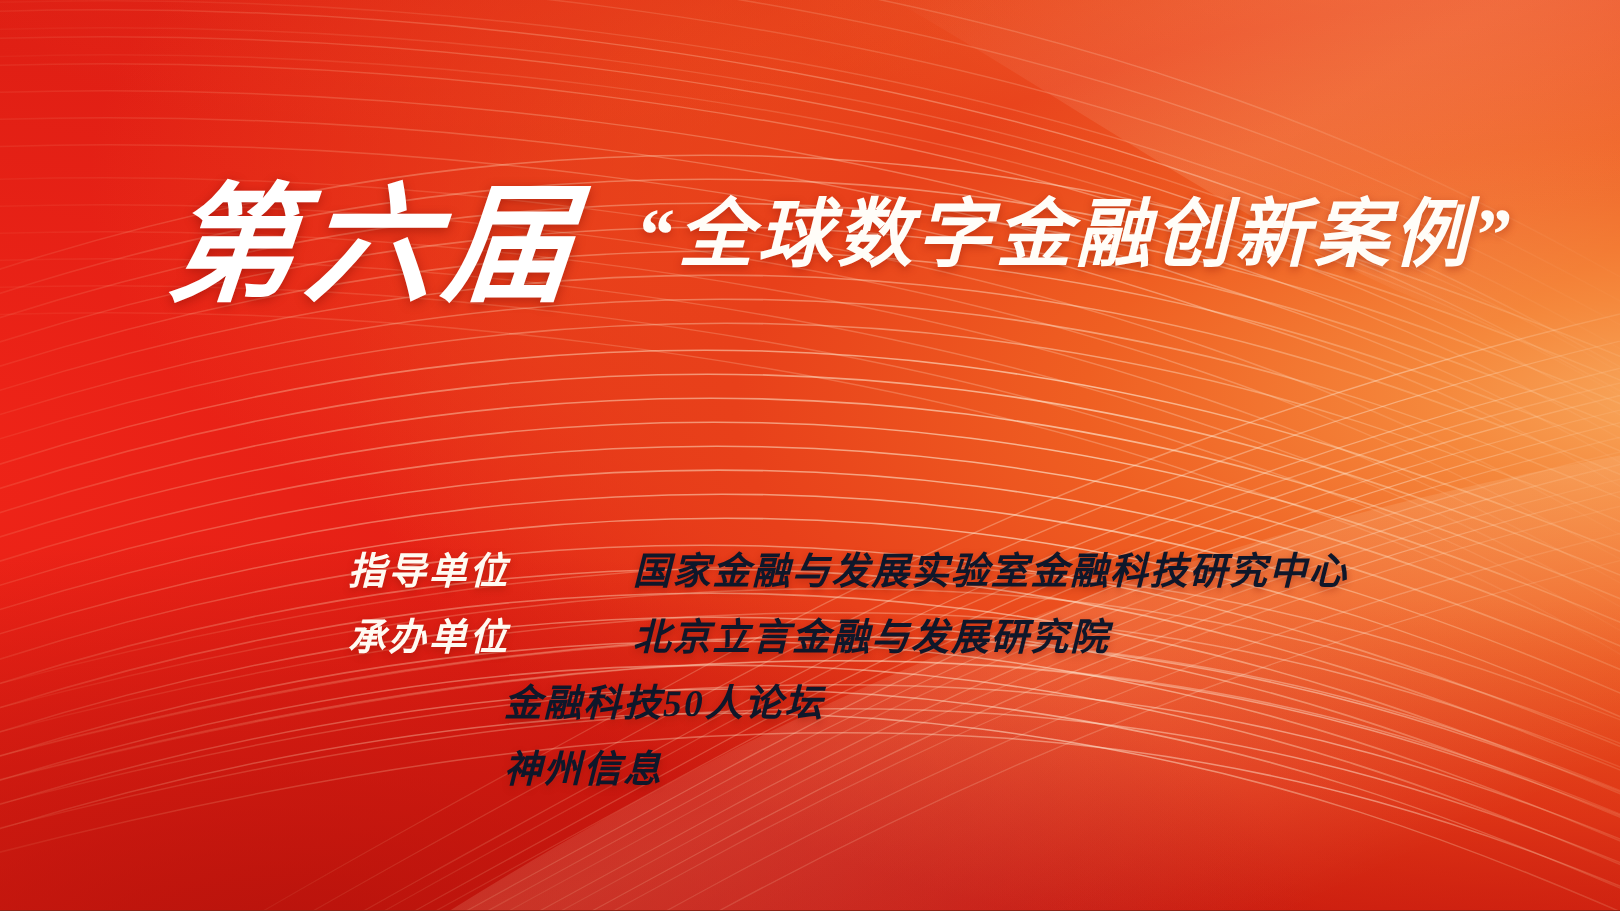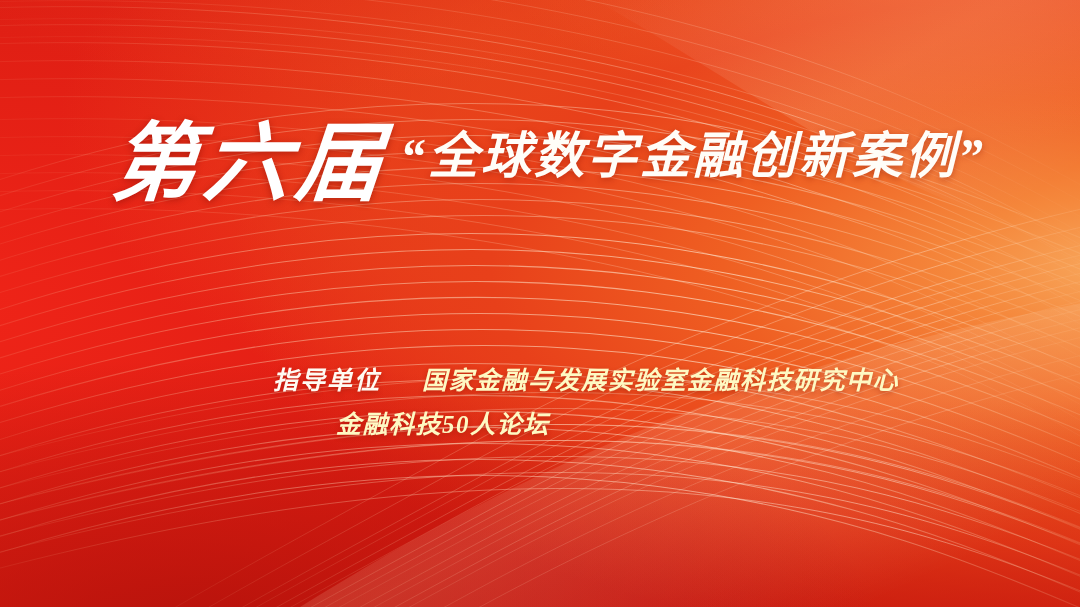--- a/index.html
+++ b/index.html
@@ -67,21 +67,21 @@
     font-weight: 700;
     font-style: italic;
     letter-spacing: 6px;
     color: #ffffff;
     text-shadow: 0 2px 7px rgba(120,10,4,0.45);
     white-space: nowrap;
     transform: skewX(-5deg);
   }
   .quoted-title {
     position: absolute;
-    left: 400px;
+    left: 424px;
     top: 12px;
     font-family: "Liberation Serif", "DejaVu Serif", serif;
     font-size: 50px;
     line-height: 64px;
     font-weight: 700;
     font-style: italic;
     letter-spacing: 3px;
     color: #fffdf8;
     text-shadow: 0 2px 6px rgba(140,22,6,0.42);
     white-space: nowrap;
@@ -116,29 +116,28 @@
     width: 190px;
     flex: 0 0 190px;
     font-family: "Liberation Serif", "DejaVu Serif", serif;
     font-size: 25px;
     font-weight: 700;
     font-style: italic;
     letter-spacing: 2px;
     color: #fffaf2;
     text-shadow: 0 2px 5px rgba(140,22,6,0.45);
     white-space: nowrap;
-    text-align: center;
   }
   .credit-value {
     font-family: "Liberation Serif", "DejaVu Serif", serif;
     font-size: 25px;
     font-weight: 700;
     font-style: italic;
     letter-spacing: 1.5px;
-    color: #fef9c3;
+    color: #0f172a;
     text-shadow: 0 2px 5px rgba(140,22,6,0.45);
     white-space: nowrap;
   }
   .credit-value.cont { margin-left: 104px; }
 </style>
 </head>
 <body>
 
 <div id="poster">
 
@@ -241,17 +240,24 @@
     <div class="quoted-title">“全球数字金融创新案例”</div>
   </div>
 
 
   <div class="credits">
     <div class="credit-row">
       <span class="credit-label">指导单位</span>
       <span class="credit-value">国家金融与发展实验室金融科技研究中心</span>
     </div>
     <div class="credit-row">
+      <span class="credit-label">承办单位</span>
+      <span class="credit-value">北京立言金融与发展研究院</span>
+    </div>
+    <div class="credit-row">
       <span class="credit-value cont">金融科技50人论坛</span>
     </div>
+    <div class="credit-row">
+      <span class="credit-value cont">神州信息</span>
+    </div>
   </div>
 
 </div>
 
 </body></html>

